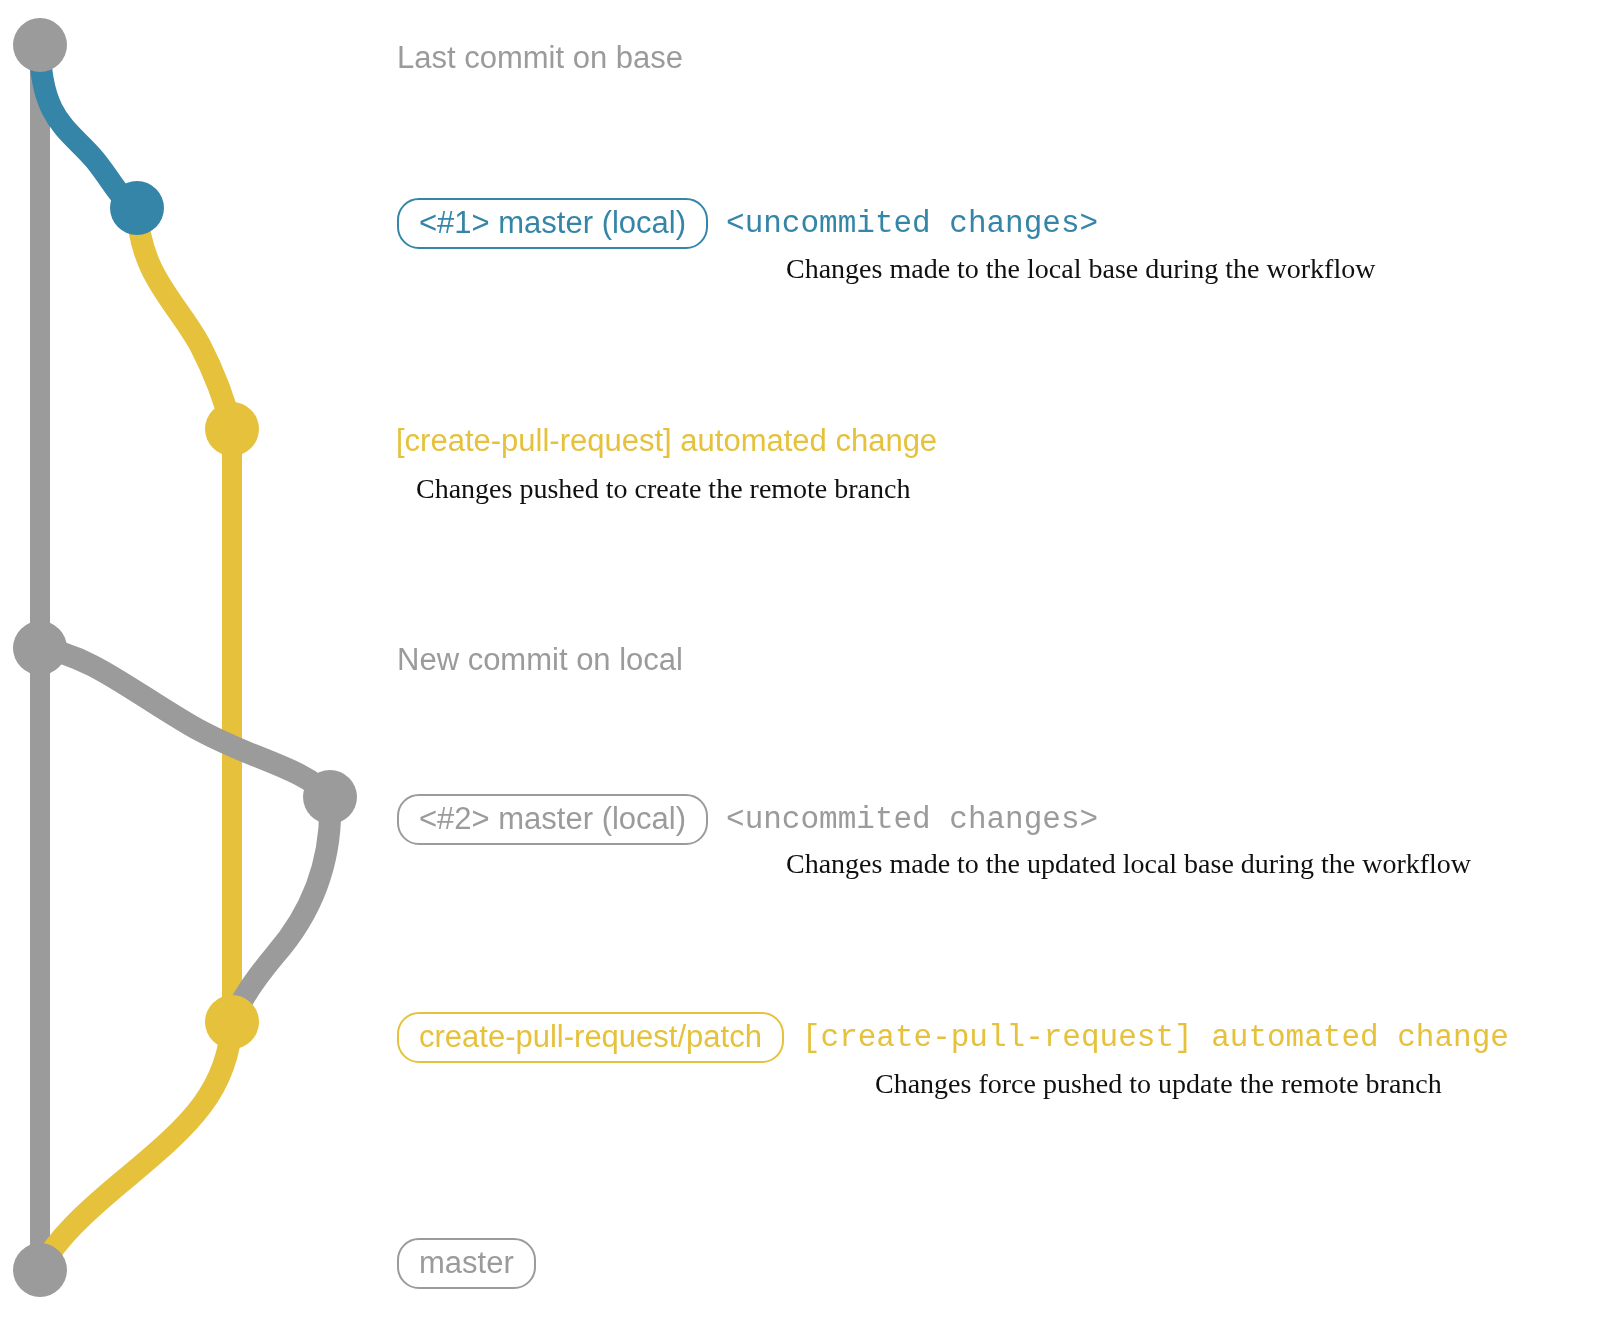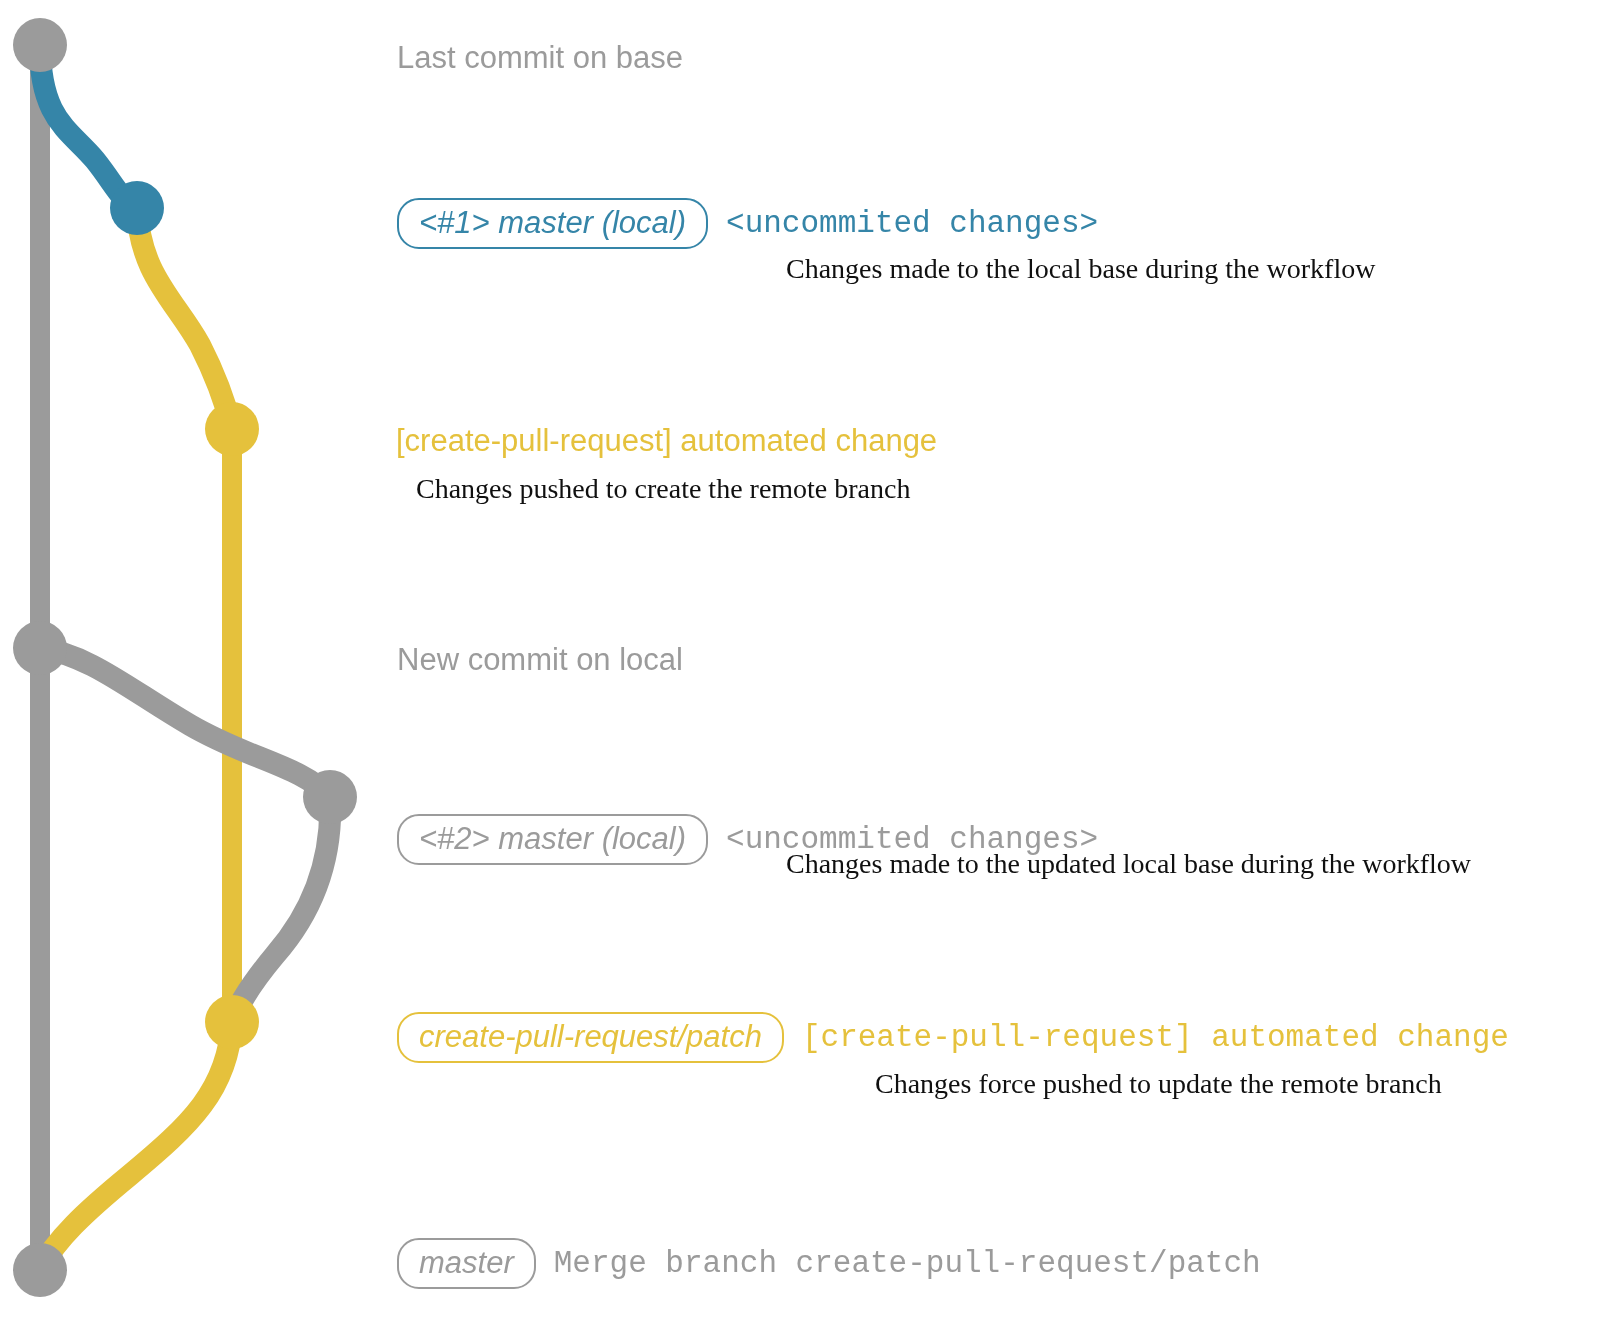--- a/index.html
+++ b/index.html
@@ -46,21 +46,20 @@
   .badge {
     display: inline-block;
     border: 2px solid #9b9b9b;
     border-radius: 22px;
     padding: 7px 20px 9px 20px;
     font-size: 31px;
     line-height: 1;
     color: #9b9b9b;
     background: #ffffff;
     font-family: "Liberation Sans", sans-serif;
-    font-style: italic;
   }
   .badge.blue { border-color: #3585a8; color: #3585a8; }
   .badge.yellow { border-color: #e5c13c; color: #e5c13c; text-align: right; }
   .badge.gray { border-color: #9b9b9b; color: #9b9b9b; }
 
   .commit-msg {
     font-size: 31px;
     line-height: 1;
     margin-left: 18px;
     font-family: Liberation Mono, monospace;
@@ -138,36 +137,35 @@
     </div>
   </div>
   <div class="desc" style="left:416px; top:463px;">Changes pushed to create the remote branch</div>
 
   <div class="row" style="left:397px; top:632px;">
     <div class="row-line">
       <span class="plain-msg gray">New commit on local</span>
     </div>
   </div>
 
-  <div class="row" style="left:397px; top:782px;margin-top:20px;">
+  <div class="row" style="left:397px; top:782px;">
     <div class="row-line">
       <span class="badge gray">&lt;#2&gt; master (local)</span>
       <span class="commit-msg gray">&lt;uncommited changes&gt;</span>
     </div>
   </div>
   <div class="desc" style="left:786px; top:838px;">Changes made to the updated local base during the workflow</div>
 
   <div class="row" style="left:397px; top:1000px;">
     <div class="row-line">
       <span class="badge yellow">create-pull-request/patch</span>
       <span class="commit-msg yellow">[create-pull-request] automated change</span>
     </div>
   </div>
   <div class="desc" style="left:875px; top:1058px;">Changes force pushed to update the remote branch</div>
 
   <div class="row" style="left:397px; top:1226px;">
     <div class="row-line">
       <span class="badge gray">master</span>
-      <span class="commit-msg gray">Merge branch create-pull-request/patch</span>
     </div>
   </div>
 
 </div>
 
 </body></html>

